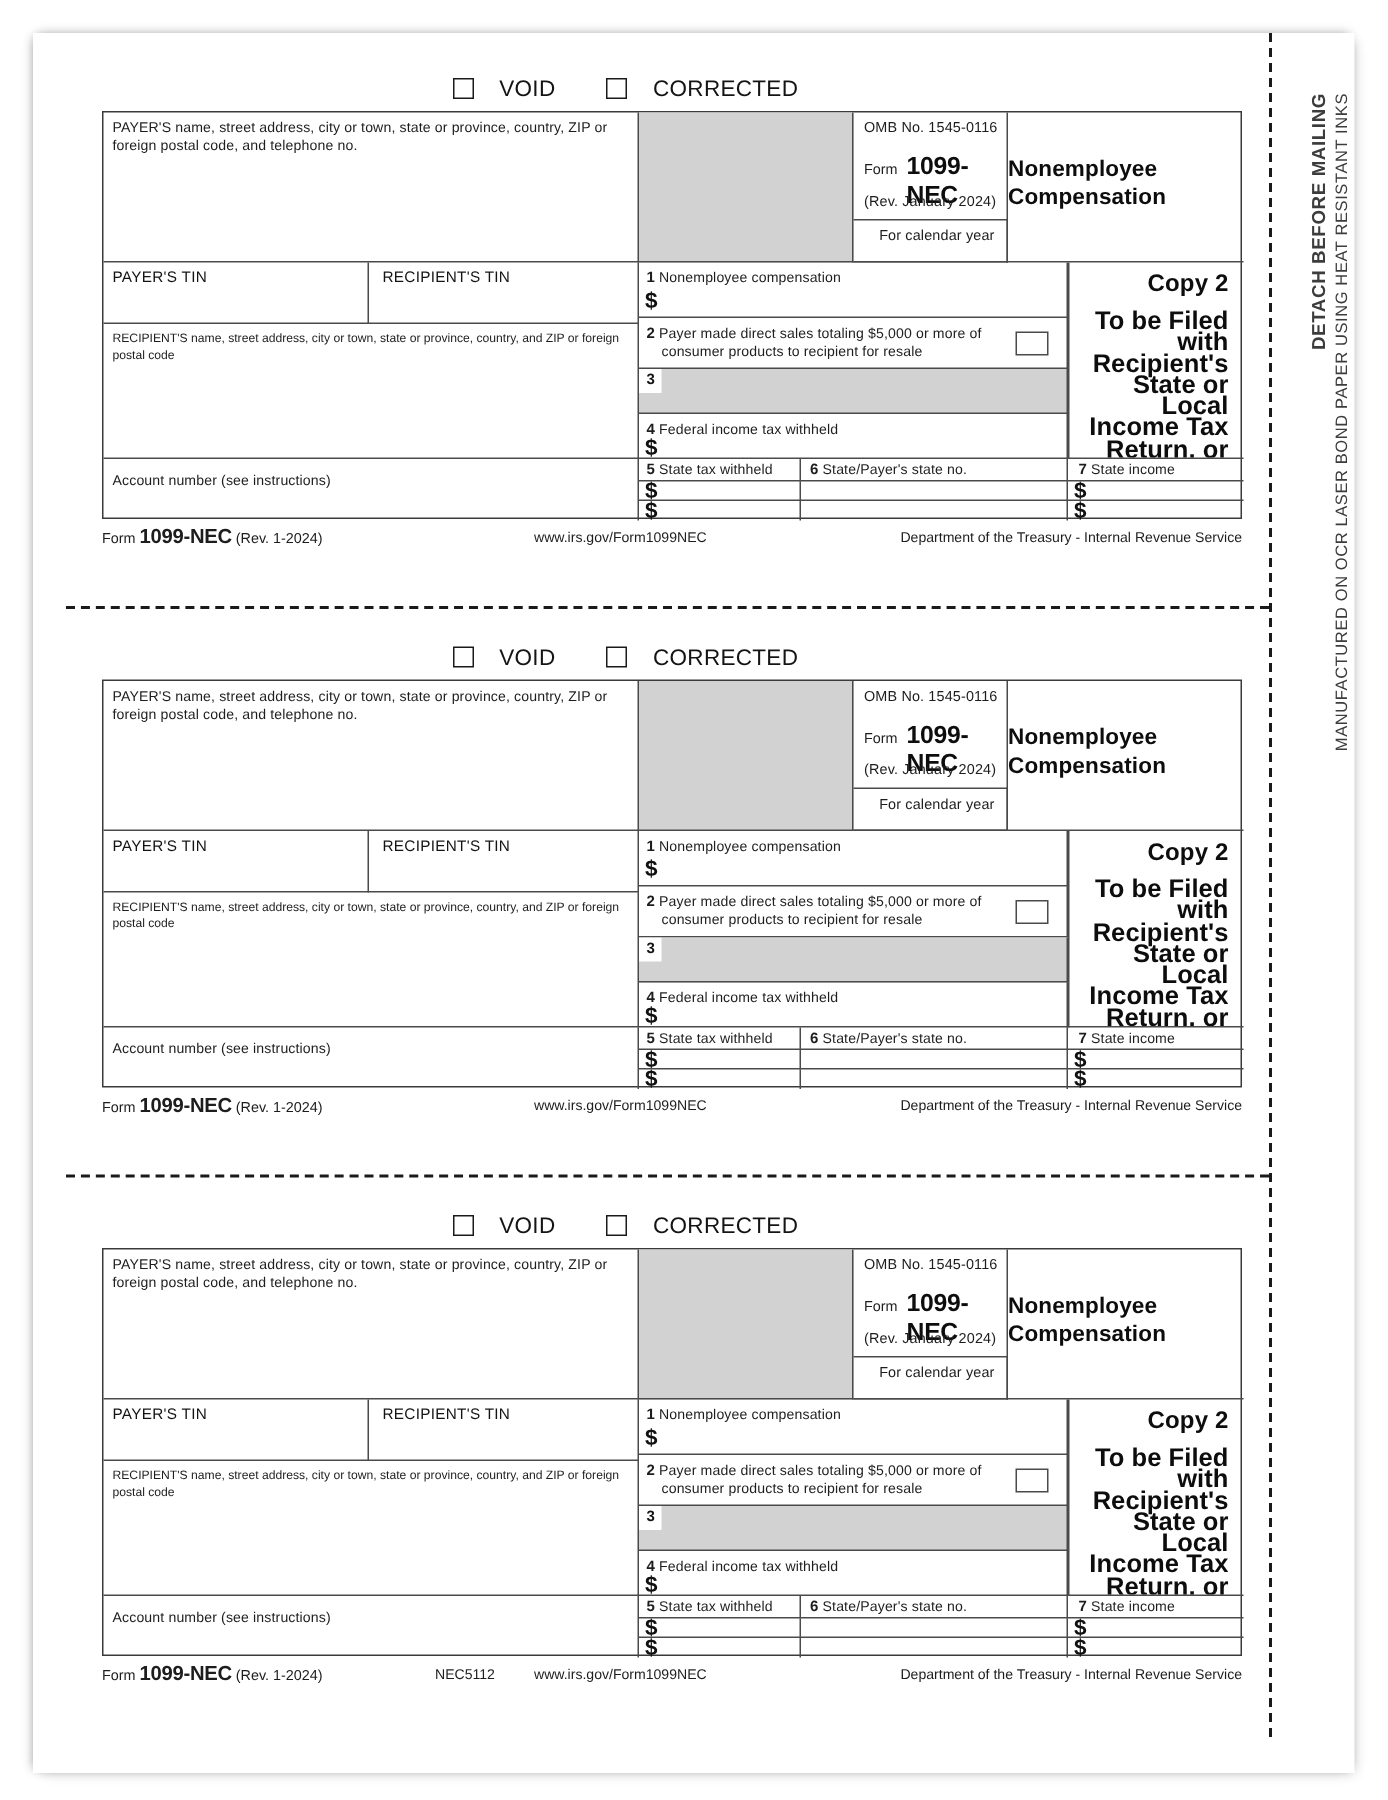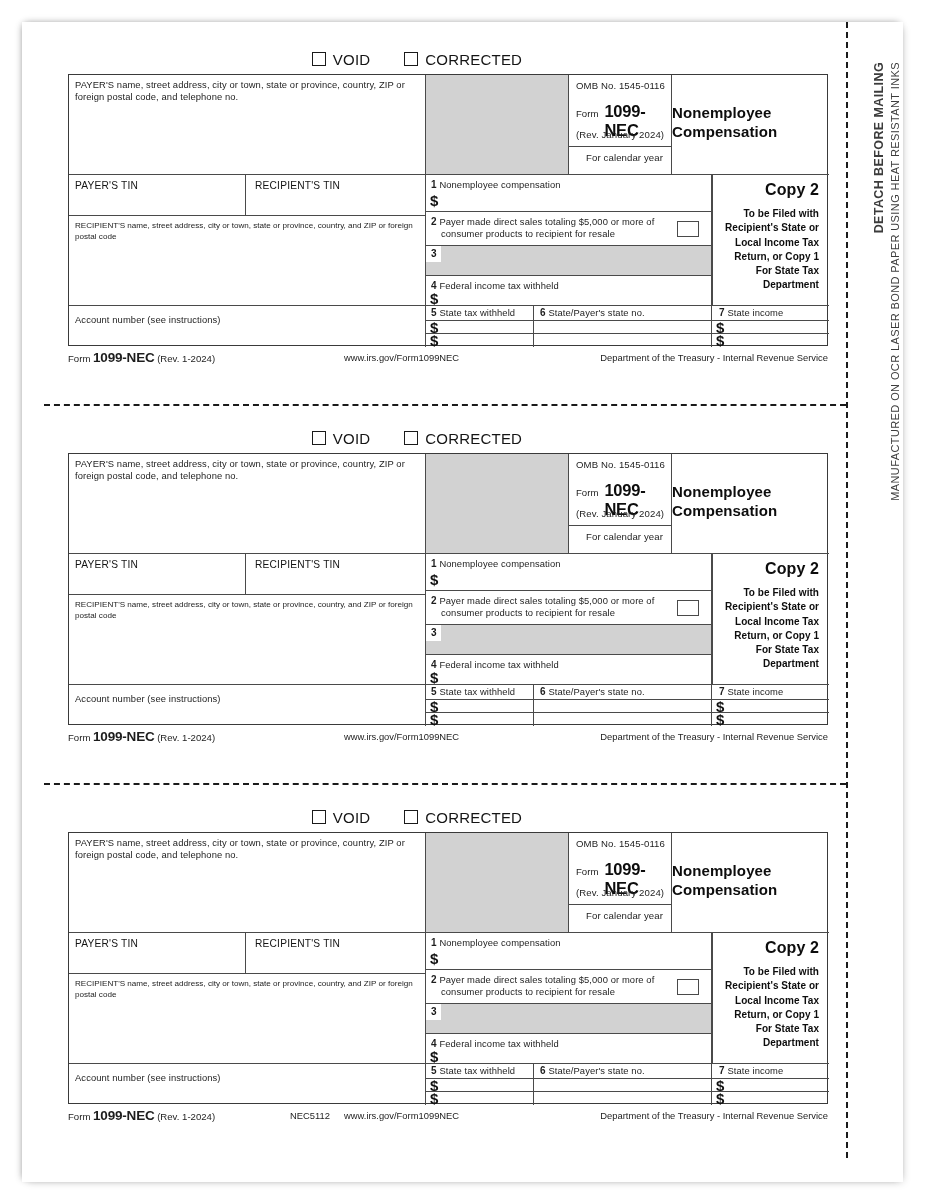--- a/index.html
+++ b/index.html
@@ -84,21 +84,21 @@
     width: 790px;
     height: 22px;
     display: flex;
     justify-content: center;
     align-items: center;
     gap: 34px;
   }
   .vc-item {
     display: flex;
     align-items: center;
-    gap: 7px;
+    gap: 17px;
   }
   .vc-box {
     width: 14px;
     height: 14px;
     border: 1.4px solid #1a1a1a;
     background: #fff;
     box-sizing: border-box;
   }
   .vc-label {
     font-size: 15px;
@@ -185,21 +185,21 @@
 
   
   .copy-head {
     font-size: 16px;
     font-weight: bold;
     color: #0d0d0d;
     text-align: right;
     letter-spacing: 0.1px;
   }
   .copy-sub {
-    font-size: 10px;
+    font-size: 17px;
     font-weight: bold;
     color: #0d0d0d;
     text-align: right;
     line-height: 14.3px;
     letter-spacing: 0.05px;
   }
 
   
   .b2box {
     position: absolute;
@@ -213,21 +213,21 @@
   
   .footer {
     position: absolute;
     left: 46px;
     width: 760px;
     height: 18px;
     font-size: 10px;
     color: #1d1d1d;
   }
   .f-left   { position: absolute; left: 0px;   top: 0; white-space: nowrap; }
-  .f-mid    { position: absolute; left: 276px; top: 2px; white-space: nowrap; font-size: 9.4px;}
+  .f-mid    { position: absolute; left: 288px; top: 2px; white-space: nowrap; font-size: 9.4px;}
   .f-code   { position: absolute; left: 222px; top: 2px; white-space: nowrap; font-size: 9.4px;}
   .f-right  { position: absolute; right: 0px;  top: 2px; white-space: nowrap; font-size: 9.4px;}
   .f-big { font-size: 13.5px; font-weight: bold; letter-spacing: -0.2px; }
   .f-sm  { font-size: 9.6px; }
 </style>
 </head>
 <body>
 
 <div id="sheet">
 

